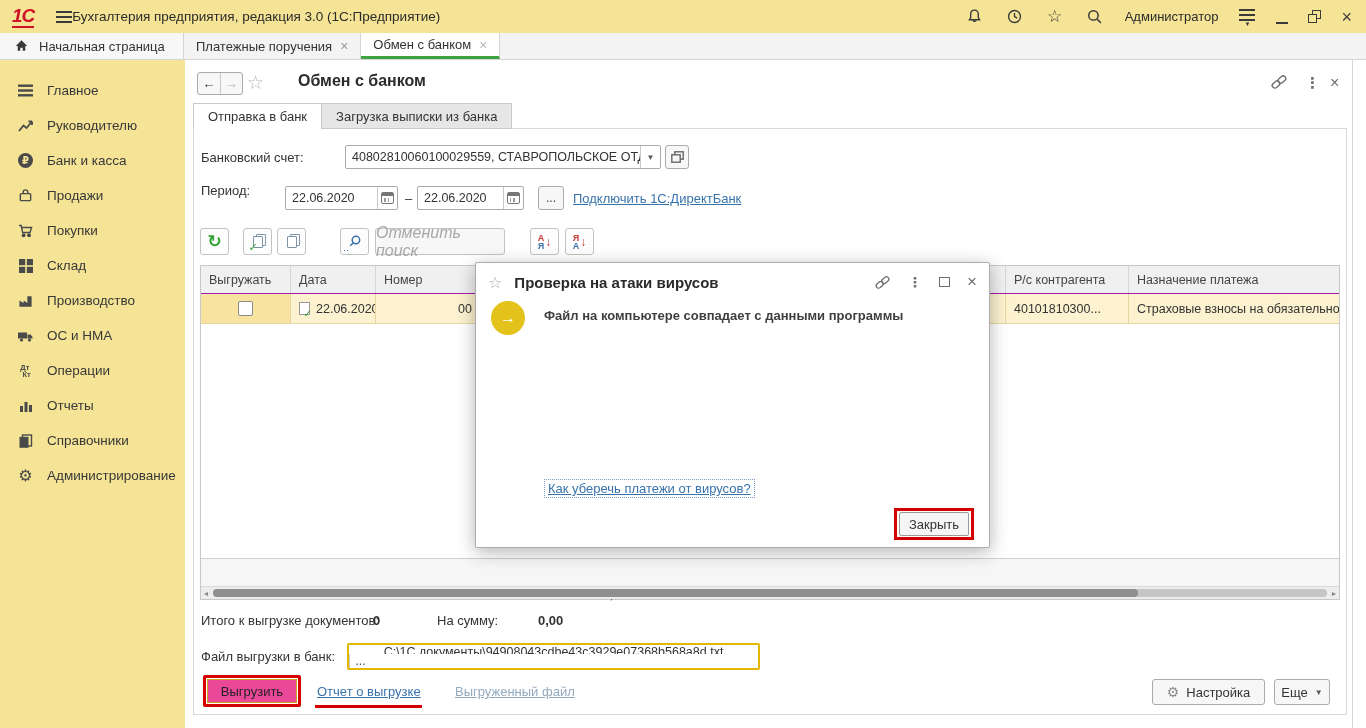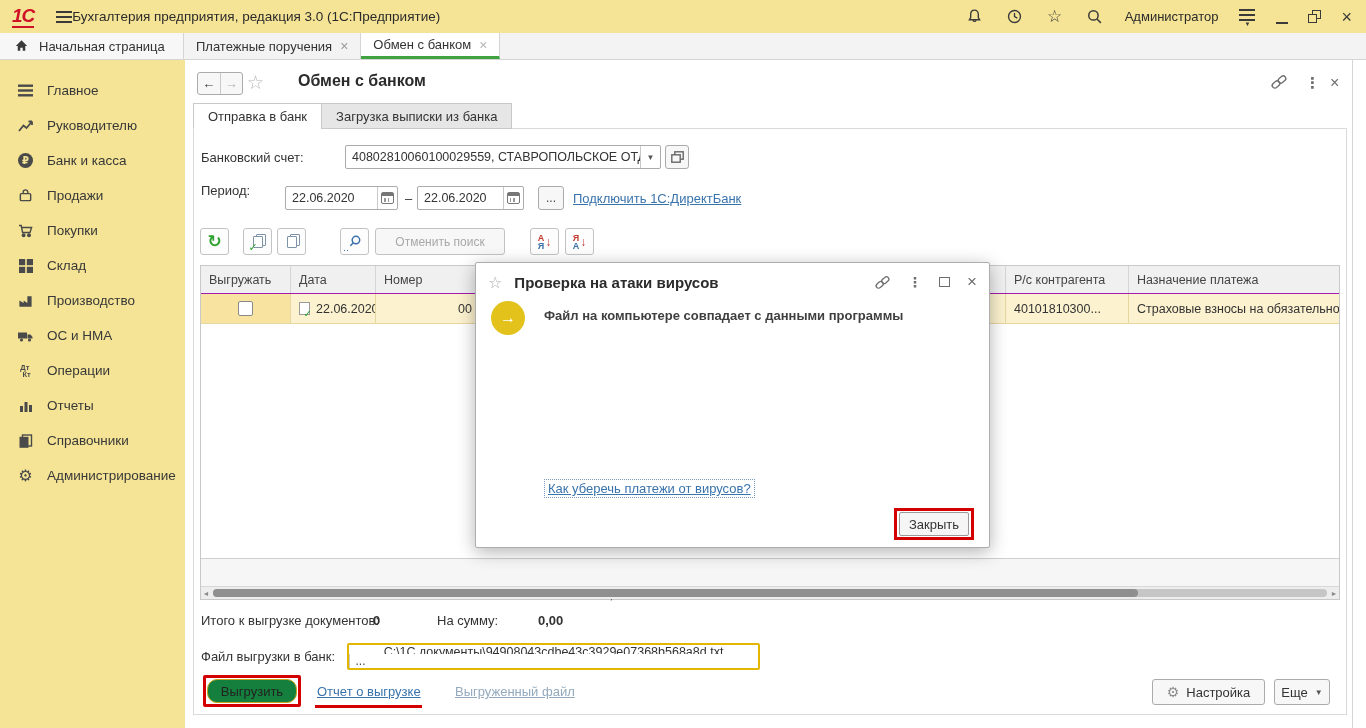--- a/index.html
+++ b/index.html
@@ -77,21 +77,21 @@
   .pages { position:relative; width:16px; height:16px; }
   .pages i { position:absolute; width:10px; height:12px; background:#fff; border:1px solid #7E93A8; border-radius:1px; }
   .pages i.p1 { right:0; top:0; }
   .pages i.p2 { right:3px; top:2px; }
   .pages b { position:absolute; left:-1px; bottom:-2px; color:#2E9E2E; font-size:11px; line-height:10px; }
   .srch-dots { position:absolute; left:3px; bottom:3px; width:6px; height:1.5px; background:repeating-linear-gradient(90deg,#3A6FA8 0 1.5px,transparent 1.5px 3px); }
   .sortb { display:flex; align-items:center; gap:1px; }
   .sortb .col { display:flex; flex-direction:column; font-size:9px; font-weight:bold; line-height:8px; }
   .sortb .r { color:#C3392F; } .sortb .b { color:#3A6FA8; }
   .sortb .ar { font-size:12px; color:#C3392F; line-height:10px; }
-  .btn-dis { color:#A8A8A8; background:#F7F7F7; font-size:12px; }
+  .btn-dis { color:#A8A8A8; background:#F7F7F7; font-size:16px;font-style:italic; }
 
   
   .grid { position:absolute; left:15px; top:205px; width:1140px; height:335px; border:1px solid #C8C8C8; display:flex; flex-direction:column; background:#fff; }
   .g-head { display:flex; height:28px; background:#F0F0F0; border-bottom:1px solid #a21caf; flex:none; }
   .g-head .c { border-right:1px solid #D5D5D5; padding:0 8px; display:flex; align-items:center; font-size:12.5px; color:#444; overflow:hidden; white-space:nowrap; }
   .g-row { display:flex; height:30px; flex:none; background:#FCF2CF; border-bottom:1px solid #E6D6A0; cursor:pointer; }
   .g-row .c { border-right:1px solid #E6D6A0; padding:0 8px; display:flex; align-items:center; font-size:12.5px; overflow:hidden; white-space:nowrap; }
   .g-fill { flex:1; }
   .g-total { display:flex; height:28px; background:#F6F6F6; border-top:1px solid #CFCFCF; flex:none; }
   .g-total .c { border-right:1px solid #DDDDDD; padding:0 8px; display:flex; align-items:center; font-size:12.5px;margin-top:36px; }
@@ -104,21 +104,21 @@
   .hs-track { position:absolute; left:12px; right:12px; top:2px; height:8px; border-radius:4px; background:#C6C6C6; }
   .hs-thumb { position:absolute; left:0; top:0; height:8px; width:83%; border-radius:4px; background:#8F8F8F; cursor:grab; }
 
   .botline { position:absolute; font-size:13px; }
   .bold { font-weight:bold; }
   .filegrp { position:absolute; left:162px; top:583px; width:413px; height:27px; border:2px solid #E3B600; border-radius:2px; background:#fff; display:flex; align-items:center;flex-direction:column; }
   .filegrp .val { flex:1; padding:0 6px; font-size:12.5px; white-space:nowrap; overflow:hidden; }
   .filegrp .more { width:22px; align-self:stretch; border-left:1px solid #C9C9C9; display:flex; align-items:center; justify-content:center; cursor:pointer; color:#444; font-size:12px; }
 
   .red-wrap { position:absolute; border:3px solid #D40000; border-radius:2px; display:flex; align-items:center; justify-content:center; }
-  .yellow-btn { width:90px; height:24px; background:#15803d; border:1px solid #C8A51E; border-radius:10px; display:flex; align-items:center; justify-content:center; font-size:13px; color:#222; cursor:pointer; }
+  .yellow-btn { width:90px; height:24px; background:#ec4899; border:1px solid #C8A51E; border-radius:0; display:flex; align-items:center; justify-content:center; font-size:13px; color:#222; cursor:pointer; }
   .red-underline { position:absolute; height:3px; background:#D40000; }
   .gray-link { color:#93A9BD; text-decoration:underline; cursor:pointer; font-size:13px; }
   .bbtn { position:absolute; top:619px; height:26px; border:1px solid #ABABAB; border-radius:3px; background:#F7F7F7; display:flex; align-items:center; justify-content:center; gap:7px; cursor:pointer; font-size:13px; color:#333; }
 
   
   .dialog { position:absolute; left:475px; top:262px; width:515px; height:286px; background:#fff; border:1px solid #ADADAD; border-radius:2px; box-shadow:0 4px 18px rgba(0,0,0,0.3); z-index:10; }
   .d-head { position:relative; height:38px; display:flex; align-items:center; padding:0 12px; }
   .d-star { color:#B0B0B0; font-size:16px; margin-right:12px; cursor:pointer; }
   .d-title { font-size:15px; font-weight:bold; color:#2B2B2B; }
   .d-icons { margin-left:auto; display:flex; align-items:center; gap:17px; }

